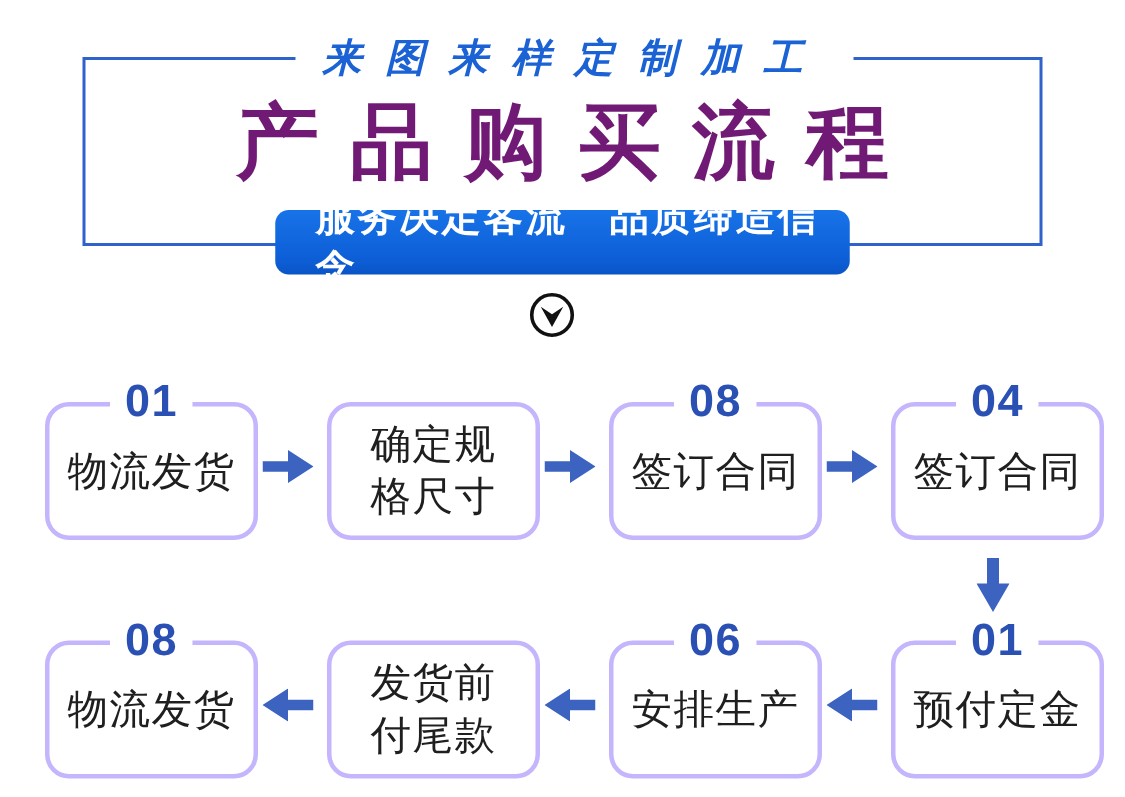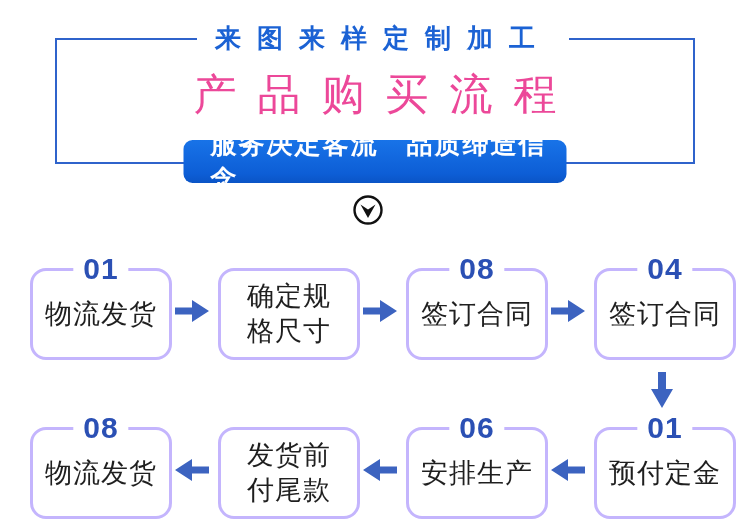--- a/index.html
+++ b/index.html
@@ -5,30 +5,30 @@
   html,body{margin:0;padding:0;background:#fff;}
   .page{
     position:relative;width:750px;height:531px;background:#ffffff;overflow:hidden;
     font-family:"Liberation Sans","DejaVu Sans",sans-serif;
   }
   
   .frame{
     position:absolute;left:55px;top:38px;width:636px;height:122px;
     border:2px solid #2f63cb;z-index:1;
   }
-  .tagline{position:absolute;top:23px;left:0;width:100%;text-align:center;z-index:2;}
+  .tagline{position:absolute;top:23px;left:0;width:100%;text-align:center;z-index:2;font-style:italic;}
   .tagline span{
     display:inline-block;background:#fff;padding:0 18px;line-height:30px;
     font-size:26px;font-weight:bold;color:#1b62d4;
     letter-spacing:16px;margin-right:-16px;
   }
   .title{position:absolute;top:56px;left:0;width:100%;margin:0;text-align:center;z-index:2;}
   .title span{
-    display:inline-block;font-size:43px;line-height:76px;font-weight:normal;
-    color:#ec4899;letter-spacing:21px;margin-right:-21px;
+    display:inline-block;font-size:55px;line-height:76px;font-weight:bold;
+    color:#701a75;letter-spacing:21px;margin-right:-21px;
   }
   .banner{
     position:absolute;top:140px;left:50%;transform:translateX(-50%);
     width:383px;height:43px;border-radius:9px;z-index:3;
     background:linear-gradient(180deg,#1873e8 0%,#0d5ed6 78%,#0a54c6 100%);
     display:flex;align-items:center;justify-content:center;
   }
   .banner span{color:#ffffff;font-size:26px;font-weight:bold;letter-spacing:2px;margin-left:27px;}
   .chevron{position:absolute;left:352px;top:194px;width:32px;height:32px;z-index:2;}
   

